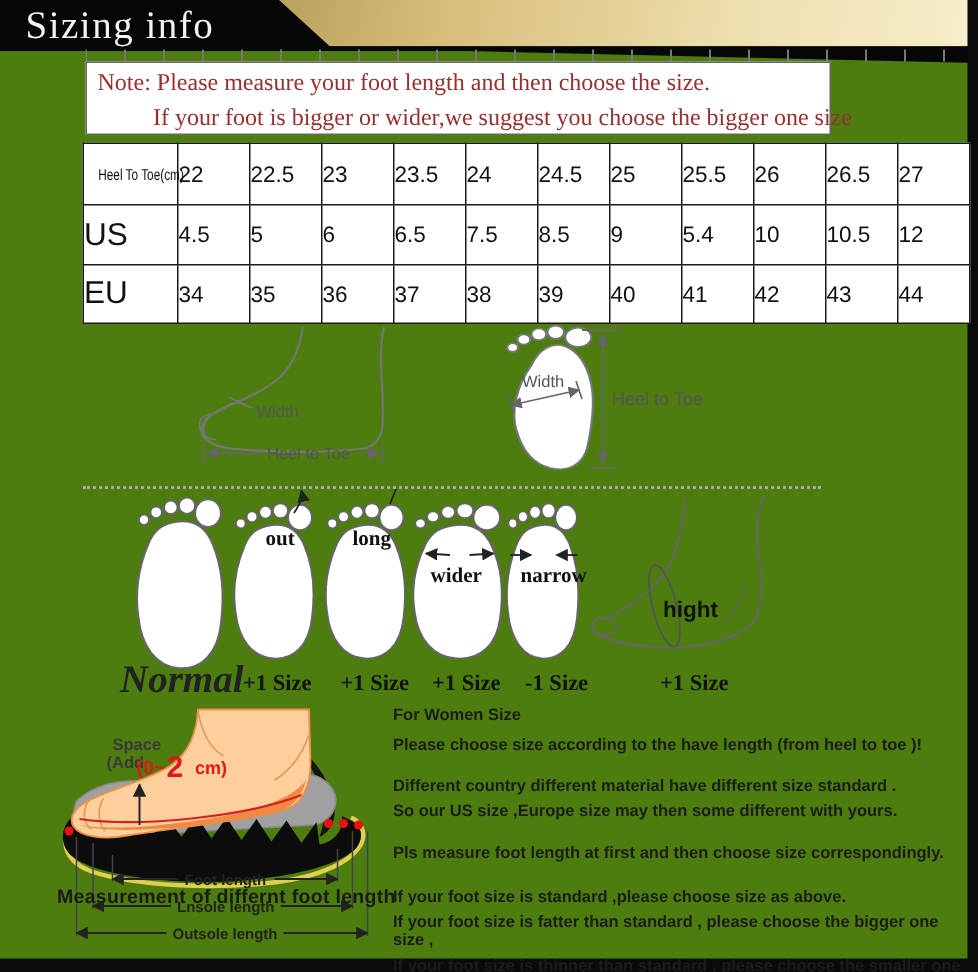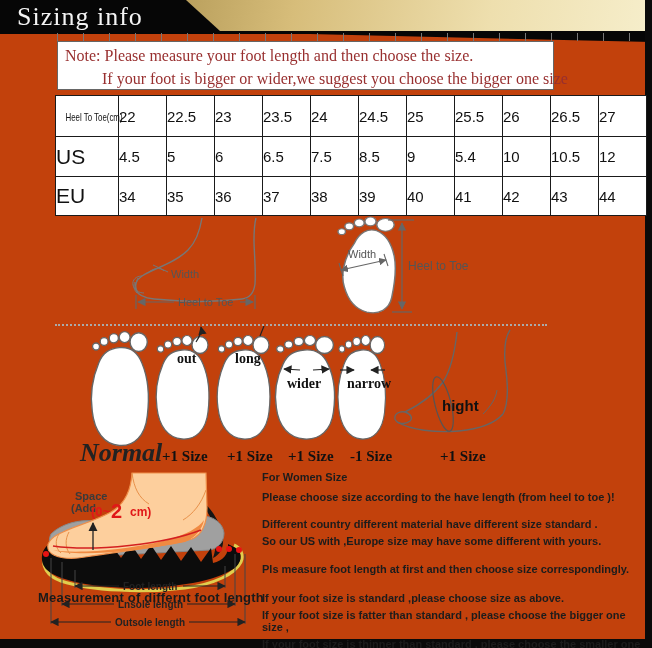--- a/index.html
+++ b/index.html
@@ -1,16 +1,16 @@
 <!DOCTYPE html>
 <html><head>
 <meta charset="utf-8">
 <style>
   html,body{margin:0;padding:0;background:#fff;}
-  #canvas{position:relative;width:652px;height:648px;background:#c2410c;overflow:hidden;
+  #canvas{position:relative;width:652px;height:648px;background:#4d7c0f;overflow:hidden;
           font-family:"Liberation Sans",sans-serif;}
   .abs{position:absolute;}
 
   
   .hdr-black{left:0;top:0;width:652px;height:42px;background:#060606;
              clip-path:polygon(0 0,652px 0,652px 42px,310px 34px,0 34px);}
   .hdr-gold{left:0;top:0;width:652px;height:31px;
             background:linear-gradient(100deg,#6e5627 0%,#a98f4c 18%,#d7bd7a 45%,#eedfae 75%,#f6eecb 100%);
             clip-path:polygon(186px 0,652px 0,652px 31px,220px 31px);}
   .hdr-title{left:17px;top:2px;color:#f4f4f4;font-family:"Liberation Serif",serif;
@@ -309,20 +309,20 @@
     </g>
     <text x="80" y="156" class="mlabel">Outsole length</text>
   </svg>
 
   <div class="abs caption">Measurement of differnt foot length</div>
 
   <div class="abs advice">
     <p class="adv-line gap8">For Women Size</p>
     <p class="adv-line gap15">Please choose size according to the have length (from heel to toe )!</p>
     <p class="adv-line">Different country different material have different size standard .</p>
-    <p class="adv-line gap16">So our US with ,Europe size may have some different with yours.</p>
+    <p class="adv-line gap16">So our US size ,Europe size may then some different with yours.</p>
     <p class="adv-line gap17">Pls measure foot length at first and then choose size correspondingly.</p>
     <p class="adv-line">If your foot size is standard ,please choose size as above.</p>
     <p class="adv-line">If your foot size is fatter than standard , please choose the bigger one size ,</p>
     <p class="adv-line">If your foot size is thinner than standard , please choose the smaller one size</p>
   </div>
 
 </div>
 
 </body></html>

